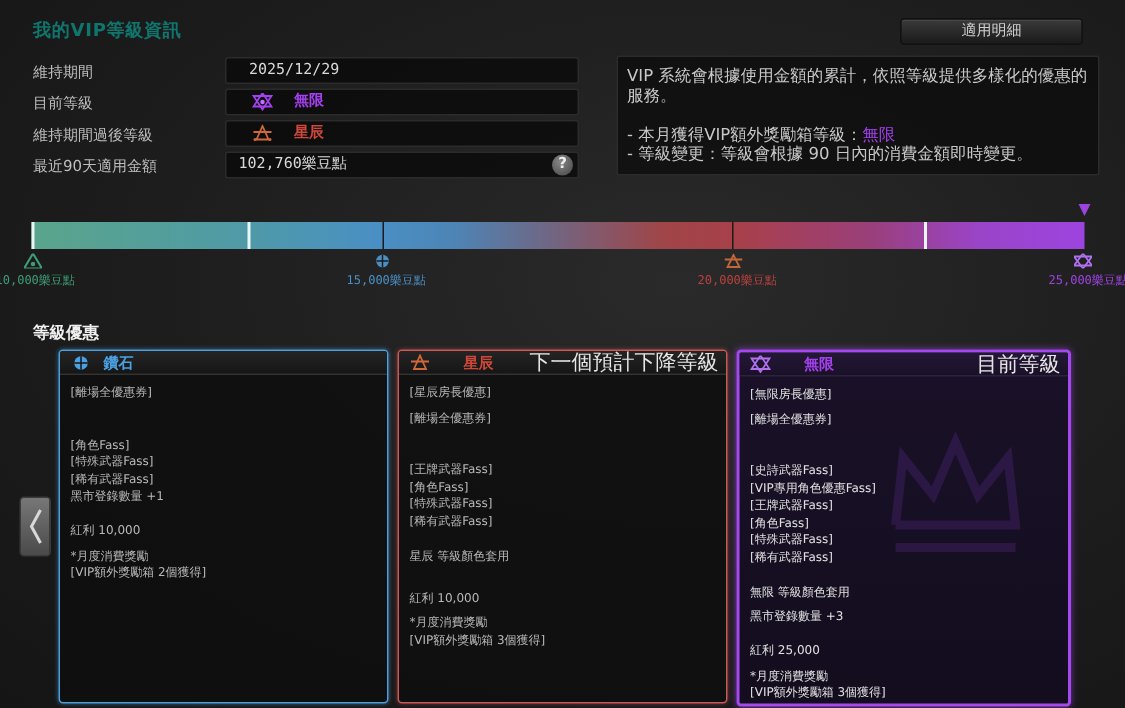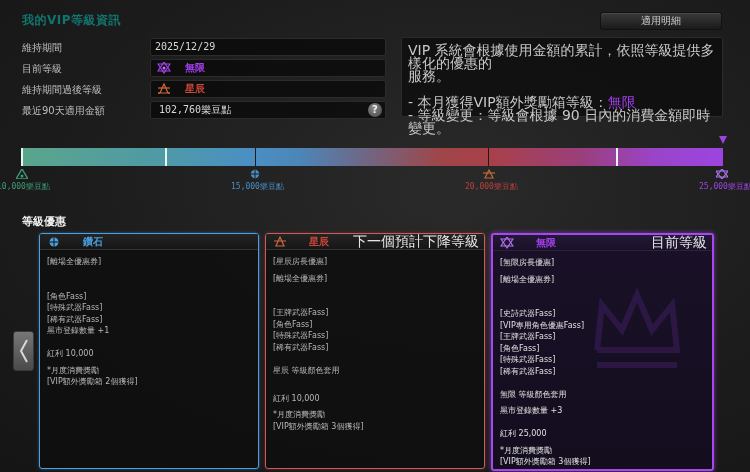--- a/index.html
+++ b/index.html
@@ -23,38 +23,38 @@
     cursor: pointer;
   }
 
   
   .info-label { left: 22px; font-size: 10px; color: #bdbdbd; }
   .info-field {
     left: 150px; width: 236px; height: 18px;
     background: rgba(8,8,8,0.75);
     border: 1px solid #2b2b2b; border-radius: 2px;
     font-family: "DejaVu Sans Mono", monospace;
-    font-size: 10px; color: #d8d8d8; line-height: 16px; padding-left: 4px;
+    font-size: 10px; color: #d8d8d8; line-height: 16px; padding-left: 15px;
     display: flex; align-items: center;
   }
   .tier-ico { display: inline-block; width: 14px; height: 12px; margin-right: 14px; margin-left: 2px; }
   .tier-name { font-family: "DejaVu Sans", sans-serif; font-size: 10px; font-weight: bold; }
   .help-ico {
     position: absolute; right: 3px; top: 1px; width: 14px; height: 14px; border-radius: 50%;
     background: radial-gradient(circle at 40% 35%, #888, #444);
     color: #eee; font-size: 10px; font-weight: bold; text-align: center; line-height: 14px;
     font-family: "DejaVu Sans", sans-serif; cursor: pointer;
   }
 
   
   .desc {
-    left: 401px; top: 37px; width: 322px; height: 80px;
+    left: 411px; top: 37px; width: 322px; height: 80px;
     background: rgba(10,10,10,0.7);
     border: 1px solid #2b2b2b; border-radius: 2px;
-    padding: 6px 6px; font-size: 14px; color: #c8c8c8; line-height: 13px;
+    padding: 6px 6px; font-size: 11px; color: #c8c8c8; line-height: 13px;
   }
   .desc p { margin: 0; }
   .desc .gap { height: 13px; }
   .purple { color: #a540f0; }
 
   
   .bar {
     left: 21px; top: 148px; width: 702px; height: 18px;
     background: linear-gradient(90deg, #5aa58b 0%, #4f9aa6 20%, #4a8fc4 33%, #4d85b6 40%, #6b6a8a 48%, #a04548 60%, #a8404a 67%, #9a3f7c 80%, #9a44c8 90%, #9d44e0 100%);
   }
@@ -188,21 +188,21 @@
     <polyline points="8,2 2,13 8,24" fill="none" stroke="#d8d8d8" stroke-width="2"></polyline>
   </svg>
 </div>
 
 <div class="abs card blue">
   <div class="card-head">
     <svg class="tier-ico" viewBox="0 0 14 12">
       <circle cx="7" cy="6" r="4.5" fill="#4aa0e0"></circle>
         <path d="M7,1.5 L7,10.5 M2.5,6 L11.5,6" stroke="#151515" stroke-width="1"></path>
     </svg>
-    <span class="tier-name" style="color:#4aa0e0;margin-left:22px">鑽石</span>
+    <span class="tier-name" style="color:#4aa0e0;margin-left:8px">鑽石</span>
   </div>
   <div class="card-body">
     <div class="ln">[離場全優惠券]</div>
     <div class="gap"></div>
       <div class="gap"></div>
     <div class="ln">[角色Fass]</div>
     <div class="ln">[特殊武器Fass]</div>
     <div class="ln">[稀有武器Fass]</div>
     <div class="ln">黑市登錄數量 +1</div>
     <div class="gap"></div>

